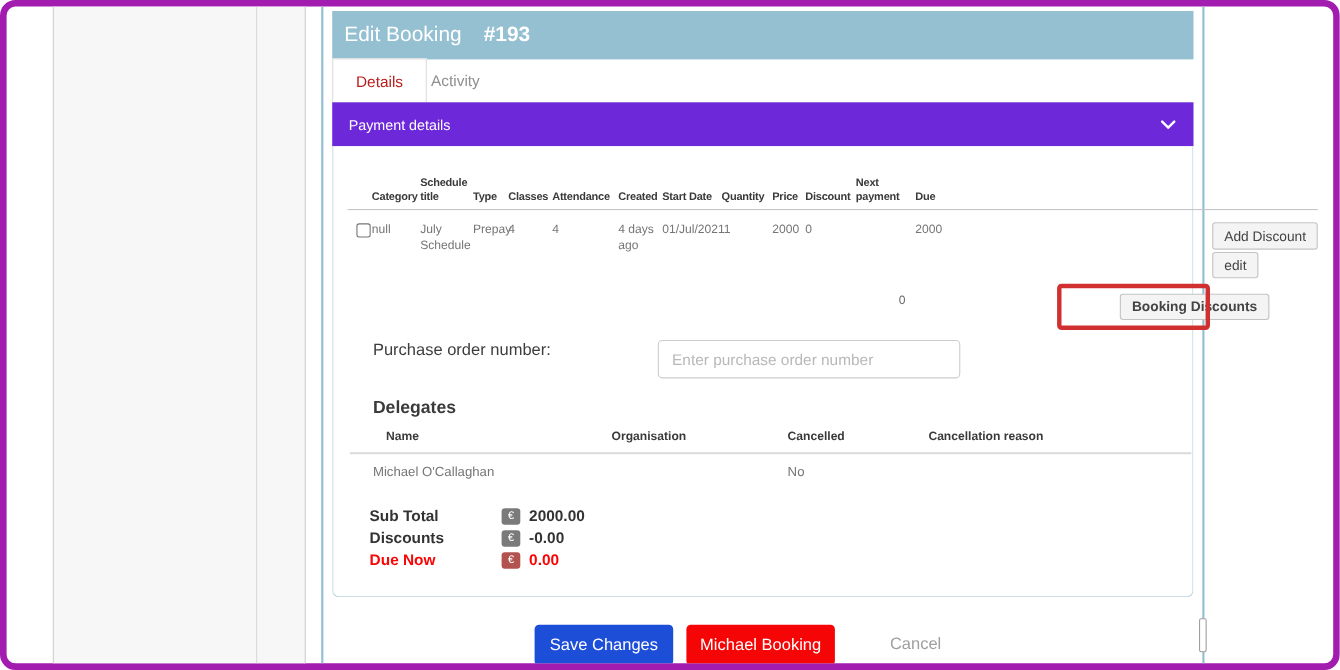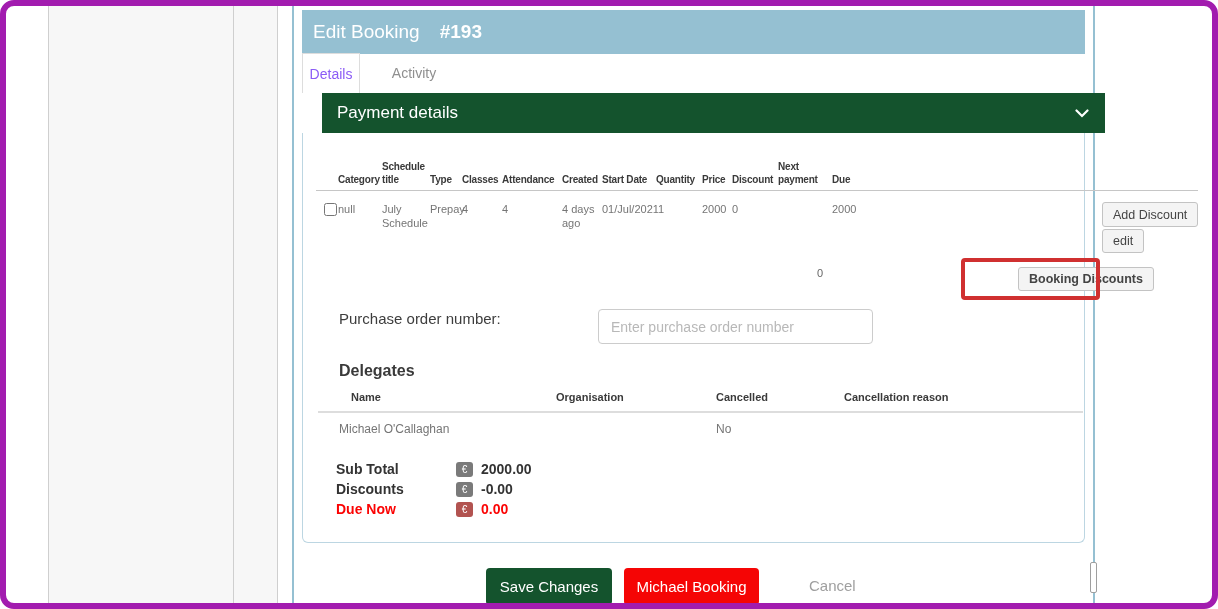--- a/index.html
+++ b/index.html
@@ -22,26 +22,26 @@
   .modal-left-border  { left:286px; top:0; width:2px; height:609px; background:#95c0d2; }
   .modal-right-border { left:1087px; top:0; width:2px; height:601px; background:#95c0d2; }
   .scroll-thumb { left:1084px; top:556px; width:7px; height:31px; background:#fff;
                   border:1px solid #9f9f9f; border-radius:2px; }
 
   .modal-header { left:296px; top:4px; width:783px; height:44px; background:#95c0d2;
                   color:#fff; font-size:19px; display:flex; align-items:center; padding-left:11px; }
   .modal-header .num { font-weight:bold; margin-left:20px; }
 
   .tab { top:47px; height:40px; display:flex; align-items:center; justify-content:center; font-size:14px; cursor:pointer; }
-  .tab-details { left:296px; width:58px; background:#fff; border:1px solid #ddd; border-bottom:none; color:#8b5cf6; }
+  .tab-details { left:296px; width:86px; background:#fff; border:1px solid #ddd; border-bottom:none; color:#b91c1c; }
   .tab-activity { left:372px; width:72px; color:#8f8f8f; }
 
-  .section-bar { left:296px; top:87px; width:783px; height:40px; background:#14532d; color:#fff;
-                 font-size:17px; display:flex; align-items:center; justify-content:space-between;
-                 padding:0 16px 0 15px; cursor:pointer;margin-left:20px; }
+  .section-bar { left:296px; top:87px; width:783px; height:40px; background:#6d28d9; color:#fff;
+                 font-size:13px; display:flex; align-items:center; justify-content:space-between;
+                 padding:0 16px 0 15px; cursor:pointer; }
 
   .card { left:296px; top:127px; width:783px; height:410px; background:#fff;
           border:1px solid #bcd6e2; border-top:none; border-radius:0 0 6px 6px; }
 
   .hdr-line { left:310px; top:184px; width:882px; height:1px; background:#c6c6c6; }
 
   .th { position:absolute; top:146px; height:34px; display:flex; align-items:flex-end;
         font-weight:bold; font-size:10px; letter-spacing:-0.2px; color:#3a3a3a; line-height:1.25; }
   .td { position:absolute; top:196px; font-size:11px; color:#757575; line-height:1.3; }
 
@@ -67,21 +67,21 @@
   .ddiv { left:312px; top:405px; width:765px; height:2px; background:#ddd; }
   .dtd { position:absolute; top:416px; font-size:12px; color:#757575; }
 
   .tot-label { position:absolute; left:330px; font-weight:bold; font-size:14px; color:#333; }
   .tot-badge { position:absolute; left:450px; width:17px; height:15px; border-radius:3px;
                background:#7a7a7a; color:#fff; font-size:10px; display:flex; align-items:center; justify-content:center; }
   .tot-value { position:absolute; left:475px; font-weight:bold; font-size:14px; color:#333; }
   .danger-text { color:#fb0404 !important; }
   .badge-danger { background:#b25350 !important; }
 
-  .btn-save { left:480px; top:562px; width:126px; height:37px; background:#14532d; border:none; border-radius:4px;
+  .btn-save { left:480px; top:562px; width:126px; height:37px; background:#1d4ed8; border:none; border-radius:4px;
               color:#fff; font-size:15px; cursor:pointer; font-family:"Liberation Sans", sans-serif; }
   .btn-cancel-booking { left:618px; top:562px; width:135px; height:37px; background:#f50505; border:none; border-radius:4px;
               color:#fff; font-size:15px; cursor:pointer; font-family:"Liberation Sans", sans-serif; }
   .link-cancel { left:803px; top:571px; font-size:15px; color:#9f9f9f; cursor:pointer; }
 </style>
 </head>
 <body>
 
 <div id="page">
 

